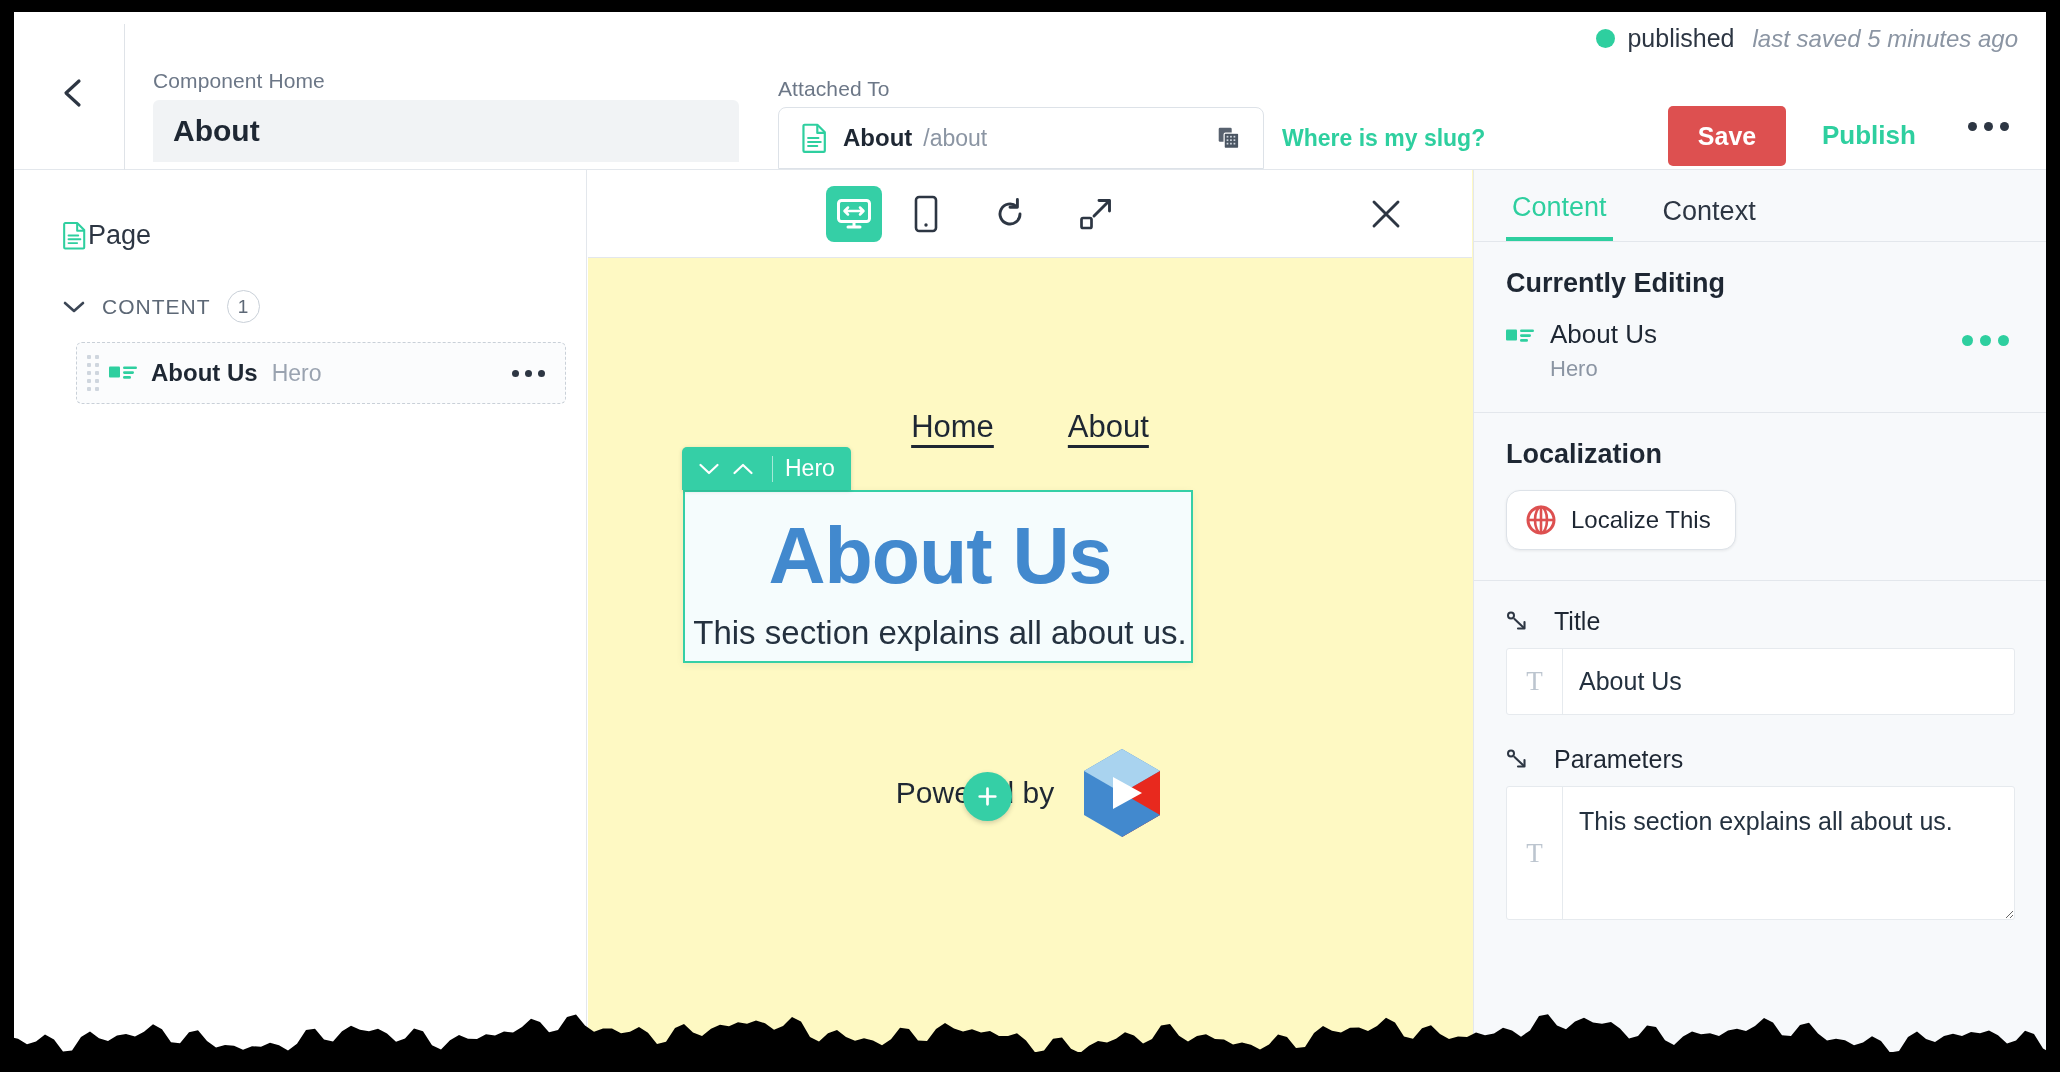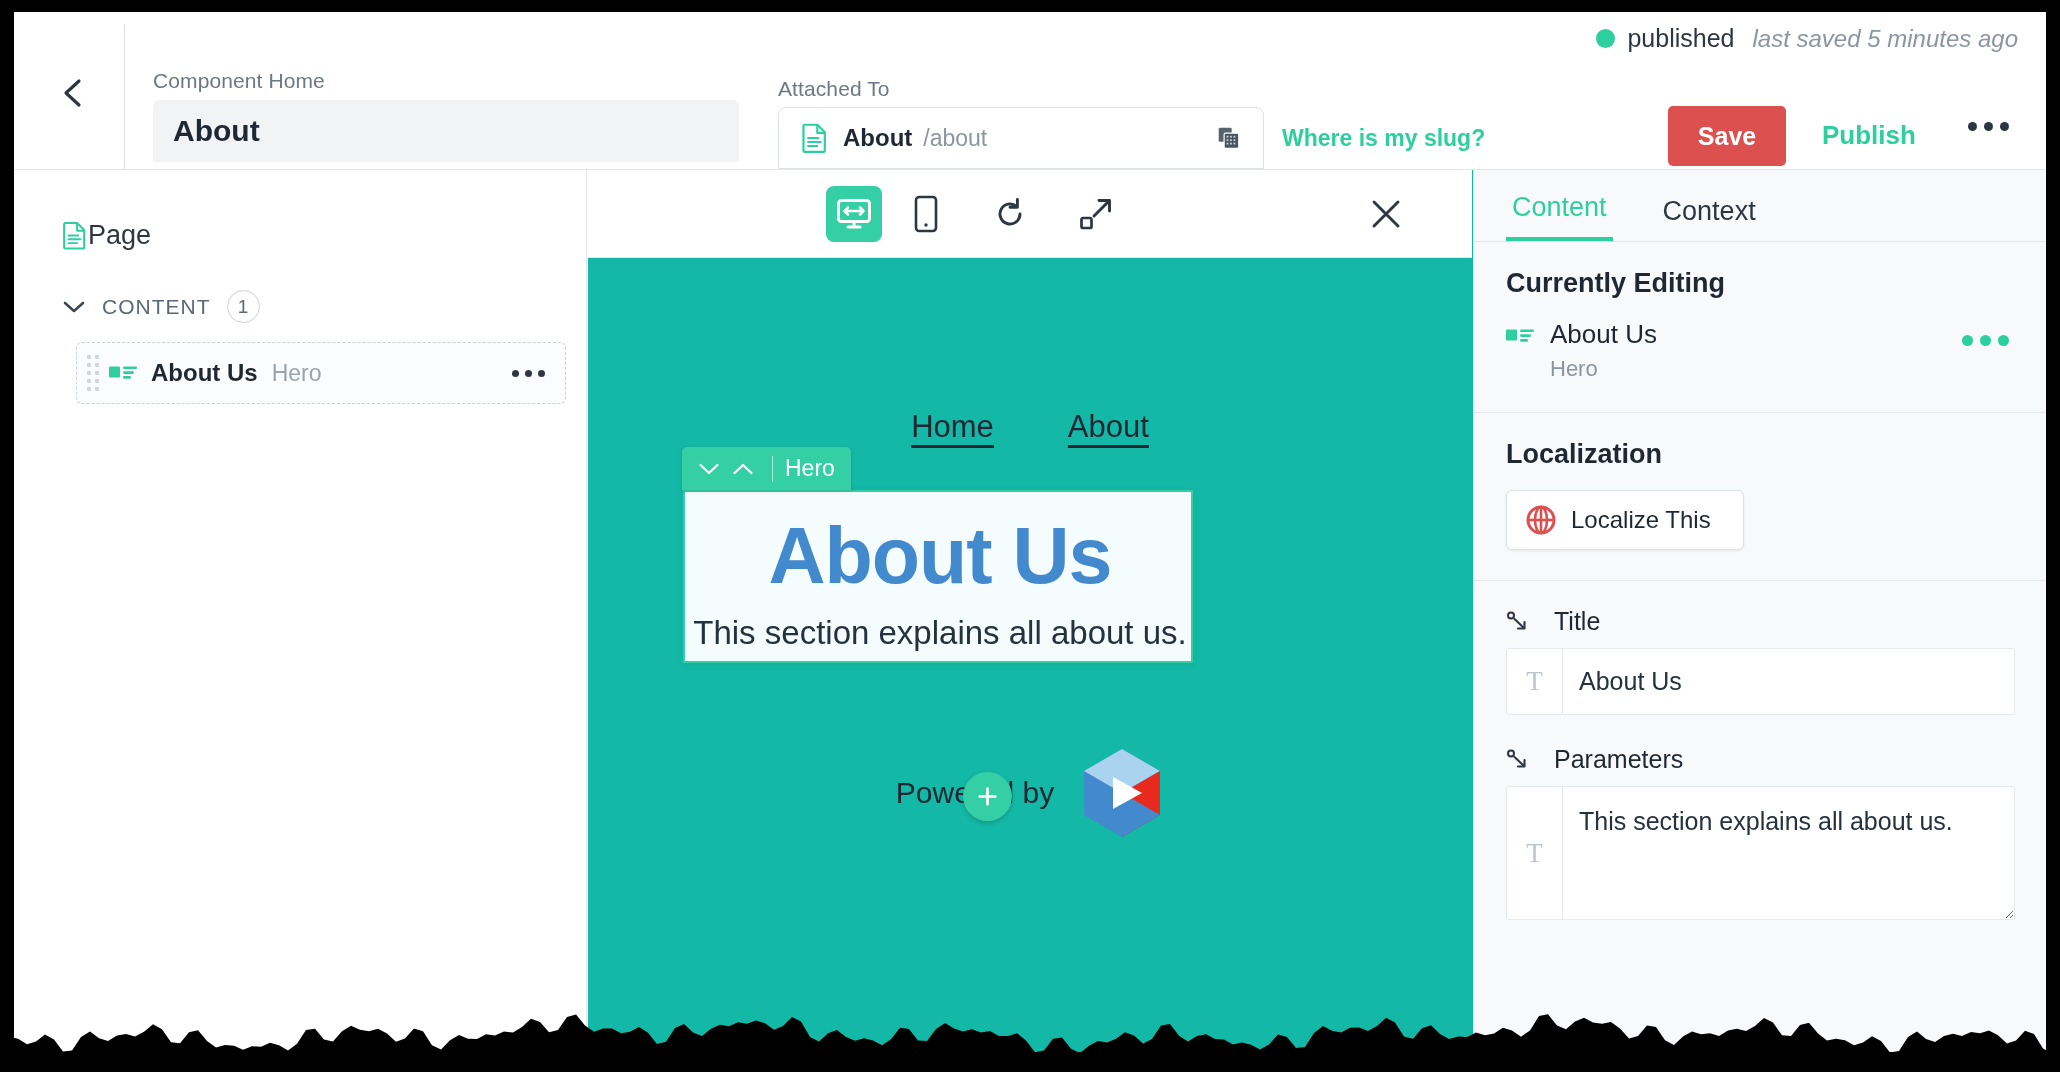--- a/index.html
+++ b/index.html
@@ -207,21 +207,21 @@
     position: absolute; right: 20px;
     display: flex; gap: 6px; cursor: pointer;
   }
   .dot-sm { width: 7px; height: 7px; border-radius: 50%; background: #2d3643; }
 
   
   #canvas {
     position: absolute;
     left: 574px; top: 158px;
     width: 1009px; bottom: 0;
-    background: #14b8a6;
+    background: #fef9c3;
   }
   #canvas-toolbar {
     position: absolute; left: 0; top: 0;
     width: 884px; height: 88px;
     background: #fff;
     border-bottom: 1px solid #e3e7ec;
     display: flex; align-items: center;
   }
   .tb-btn {
     width: 56px; height: 56px;
@@ -348,22 +348,22 @@
   #editing-type { font-size: 22px; color: #8b95a3; margin-top: 6px; }
   #editing-more {
     position: absolute; right: 6px; top: 16px;
     display: flex; gap: 7px; cursor: pointer;
   }
   .dot-teal { width: 11px; height: 11px; border-radius: 50%; background: #2ecf9f; }
   #localize-btn {
     display: inline-flex; align-items: center; gap: 14px;
     background: #fff;
     border: 1px solid #dde2e8;
-    border-radius: 6px;
-    padding: 13px 32px 13px 18px;
+    border-radius: 14px;
+    padding: 13px 24px 13px 18px;
     box-shadow: 0 1px 3px rgba(0,0,0,.07);
     cursor: pointer;
   }
   #localize-label { font-size: 24px; color: #1e2733; }
   .param-label-row {
     display: flex; align-items: center; gap: 24px;
     margin-bottom: 12px;
   }
   .param-label { font-size: 25px; color: #1e2733; }
   .param-input-wrap {

